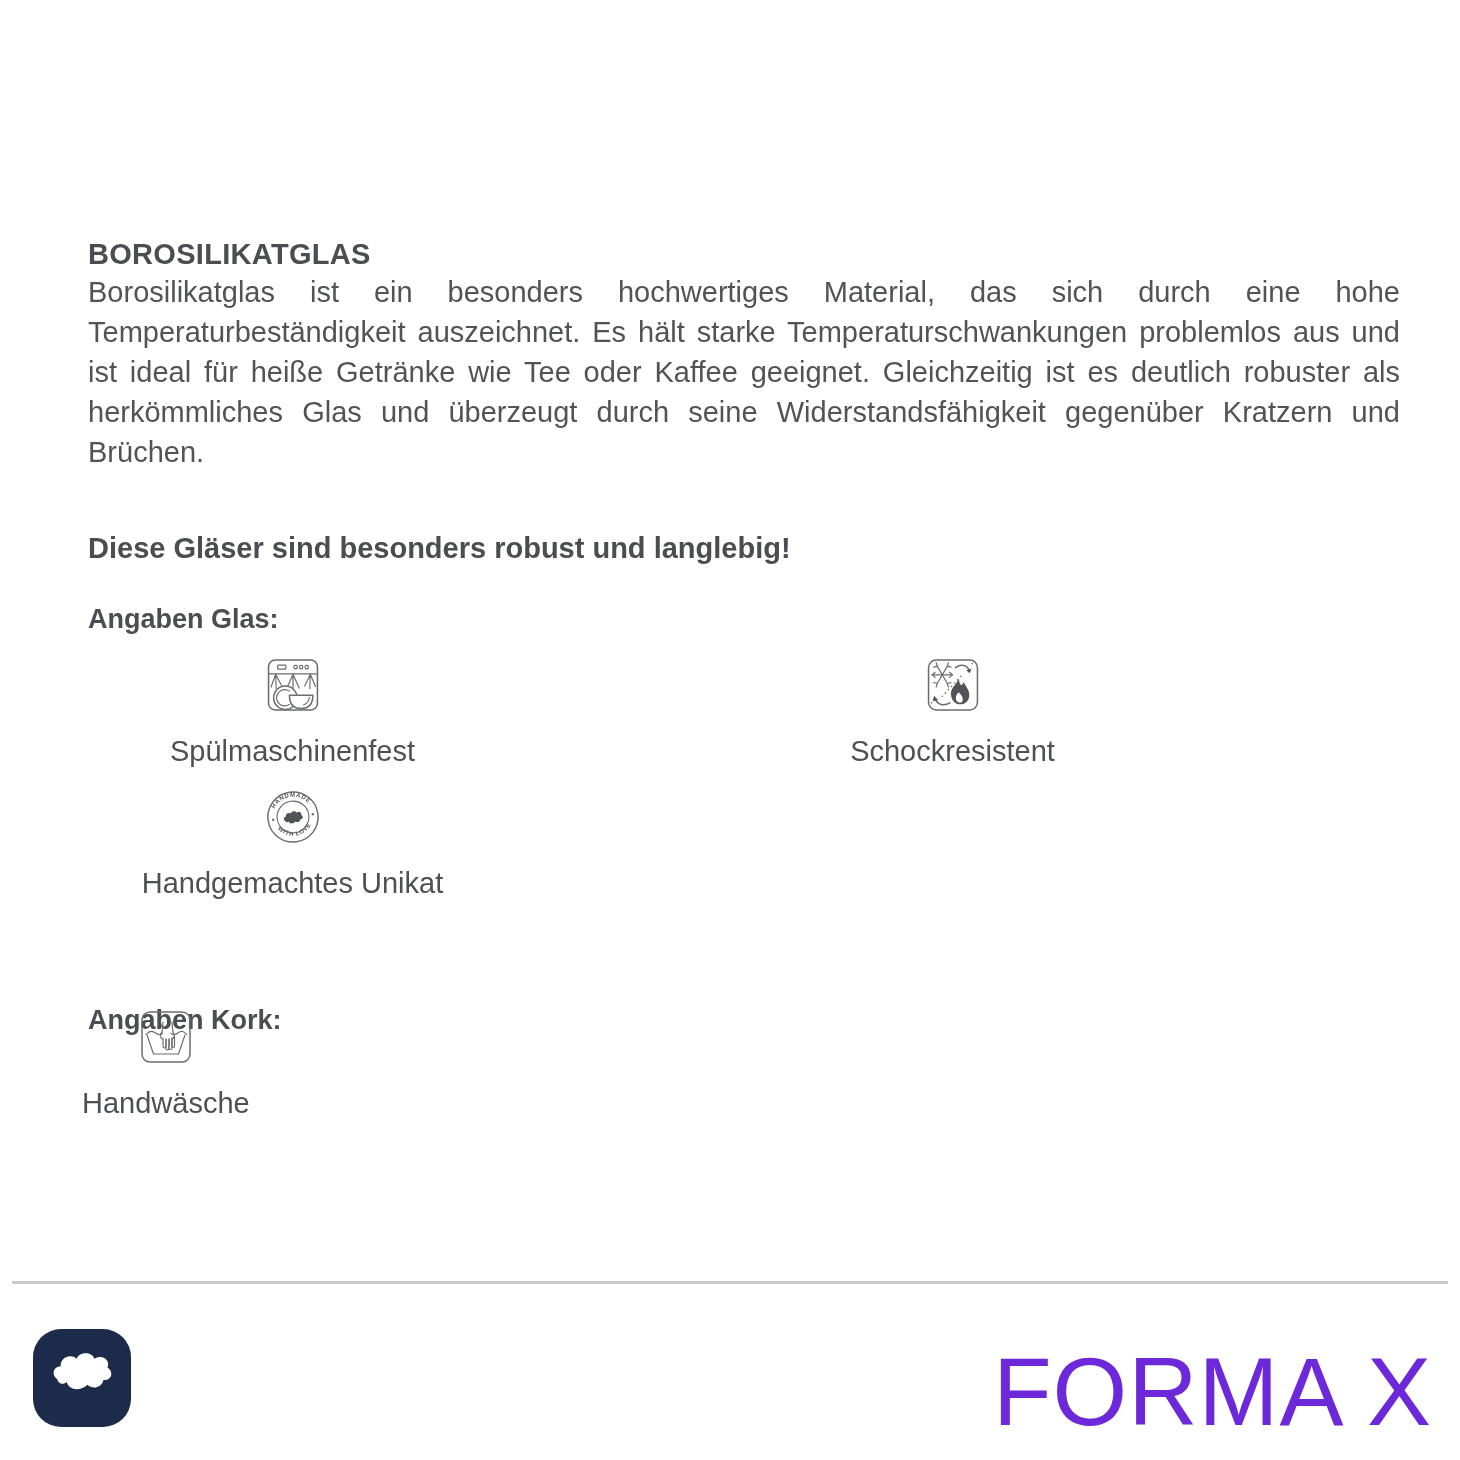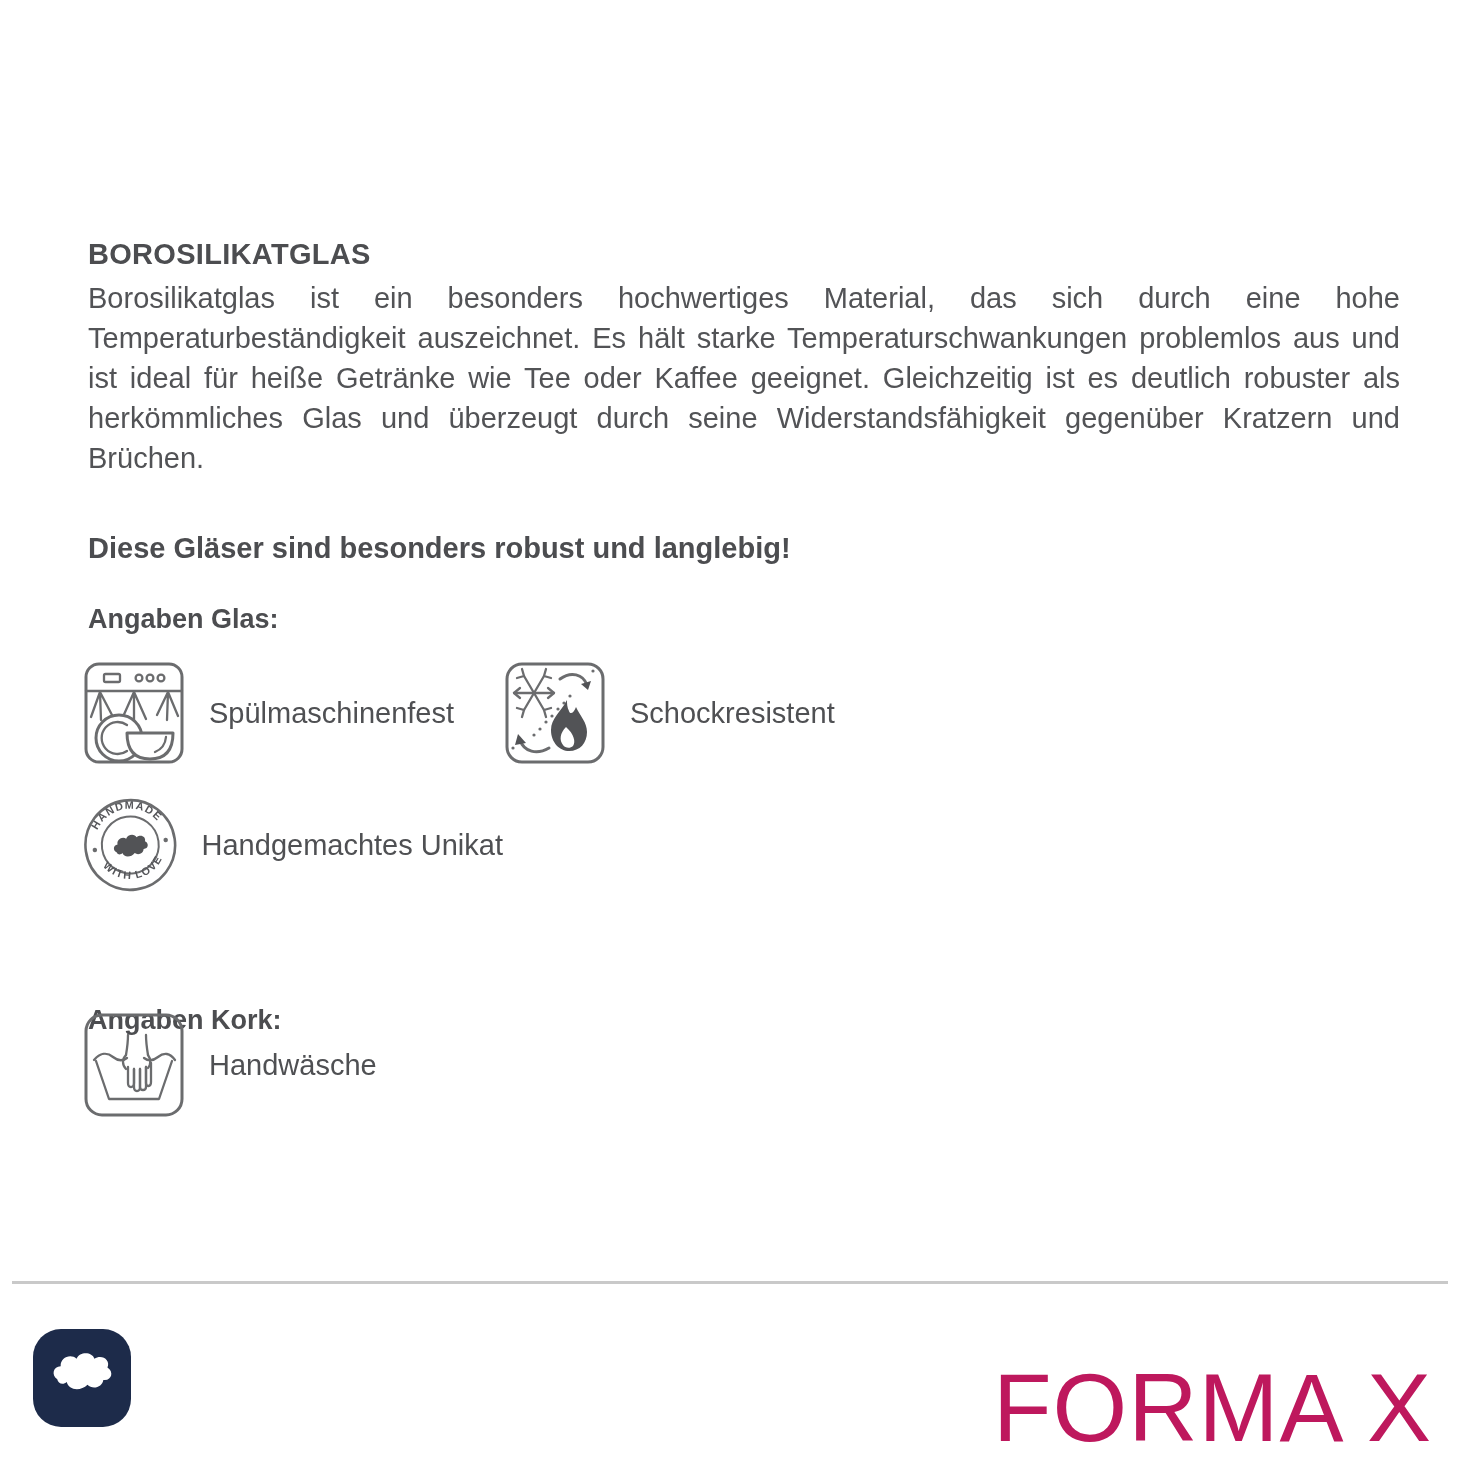--- a/index.html
+++ b/index.html
@@ -1,46 +1,46 @@
 <!DOCTYPE html>
 <html><head>
 <meta charset="utf-8">
 <style>
   html,body{margin:0;padding:0;background:#fff;}
   .page{position:relative;width:1460px;height:1460px;background:#ffffff;overflow:hidden;
         font-family:"Liberation Sans",sans-serif;color:#515255;}
   .heading{position:absolute;left:88px;top:238px;font-size:29px;font-weight:bold;color:#4c4d50;letter-spacing:.3px;}
-  .paragraph{position:absolute;left:88px;top:278px;width:1312px;font-size:29px;line-height:40px;
+  .paragraph{position:absolute;left:88px;top:272px;width:1312px;font-size:29px;line-height:40px;
              text-align:justify;color:#525356;}
   .highlight{position:absolute;left:88px;top:532px;font-size:29px;font-weight:bold;color:#4c4d50;}
   .section-title{position:absolute;left:88px;font-size:27px;font-weight:bold;color:#4c4d50;}
   #glass-title{top:604px;}
   #cork-title{top:984px;margin-top:21px;}
   .feature-grid{position:absolute;left:82px;top:658px;width:1320px;display:grid;
                 grid-template-columns:421px 1fr;row-gap:22px;}
-  .feature{display:flex;align-items:center;gap:23px;height:110px;}
+  .feature{display:flex;align-items:center;gap:23px;height:110px;flex-direction:column;}
   .feature .label{font-size:29px;color:#4f5053;white-space:nowrap;}
   .cork-row{position:absolute;left:82px;top:1008px;display:flex;align-items:flex-end;gap:23px;height:112px;}
   svg.ic{display:block;}
   svg.ic path, svg.ic rect, svg.ic circle, svg.ic line{
     stroke:#6b6c6e;stroke-width:3;fill:none;stroke-linecap:round;stroke-linejoin:round;}
   svg.ic .thin{stroke-width:2.3;}
   svg.ic .fillg{fill:#525356;stroke:none;}
   svg.ic .fillw{fill:#ffffff;stroke:none;}
   svg.ic .wstroke{fill:#ffffff;stroke:#6b6c6e;}
   svg.ic .dot{fill:#6b6c6e;stroke:none;}
   svg.ic text{fill:#55565a;stroke:none;font-family:"Liberation Sans",sans-serif;
               font-weight:bold;font-size:12.5px;letter-spacing:1.5px;}
   .divider{position:absolute;left:12px;top:1281px;width:1436px;height:3px;background:#c9c9c9;}
   .logo-box{position:absolute;left:33px;top:1329px;width:98px;height:98px;background:#1d2b4a;border-radius:28px;}
   .logo-box svg{position:absolute;left:16px;top:19px;}
   .brand-wordmark{position:absolute;left:30px;top:1510px;font-size:19px;font-weight:bold;
                   letter-spacing:3.5px;color:#3a4150;}
   .product-name{position:absolute;right:28px;top:1344px;font-size:96px;line-height:1;
-                color:#be185d;letter-spacing:1px;white-space:nowrap;margin-top:16px;}
+                color:#6d28d9;letter-spacing:1px;white-space:nowrap;}
 </style>
 </head>
 <body>
 
 <div class="page">
 
   <div class="heading">BOROSILIKATGLAS</div>
   <div class="paragraph">Borosilikatglas ist ein besonders hochwertiges Material, das sich durch eine hohe Temperaturbeständigkeit auszeichnet. Es hält starke Temperaturschwankungen problemlos aus und ist ideal für heiße Getränke wie Tee oder Kaffee geeignet. Gleichzeitig ist es deutlich robuster als herkömmliches Glas und überzeugt durch seine Widerstandsfähigkeit gegenüber Kratzern und Brüchen.</div>
   <div class="highlight">Diese Gläser sind besonders robust und langlebig!</div>
 

